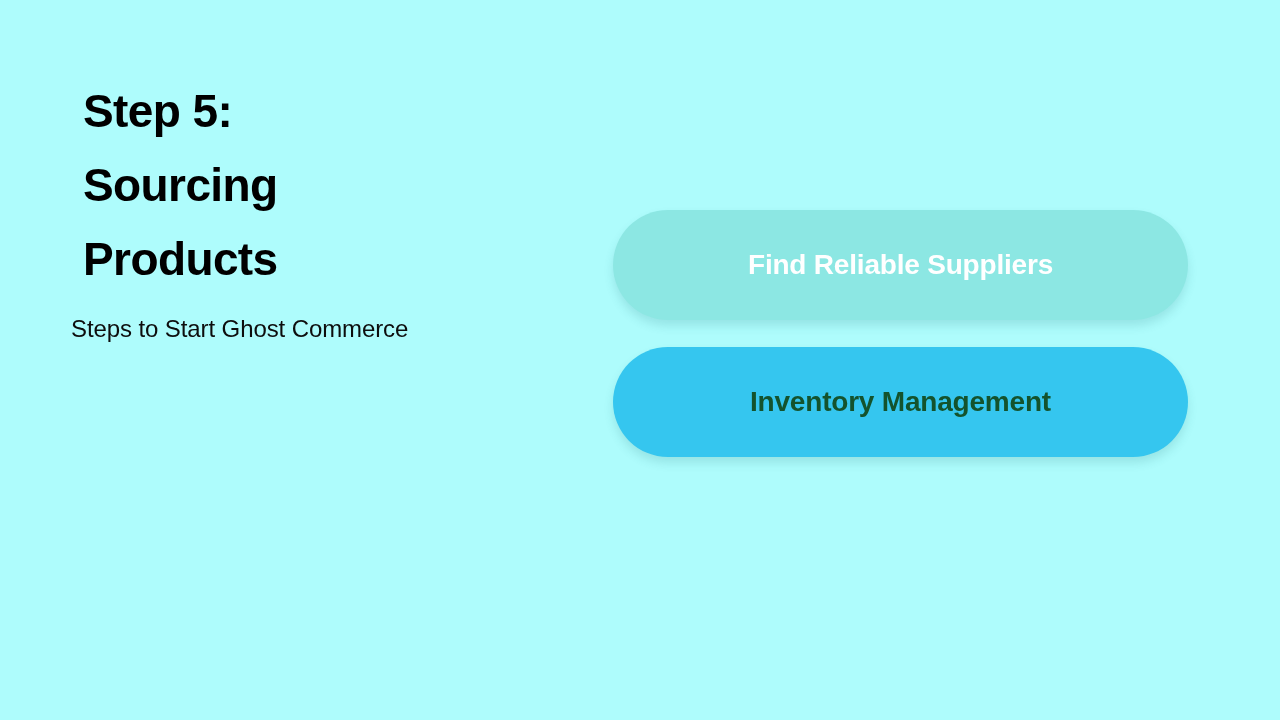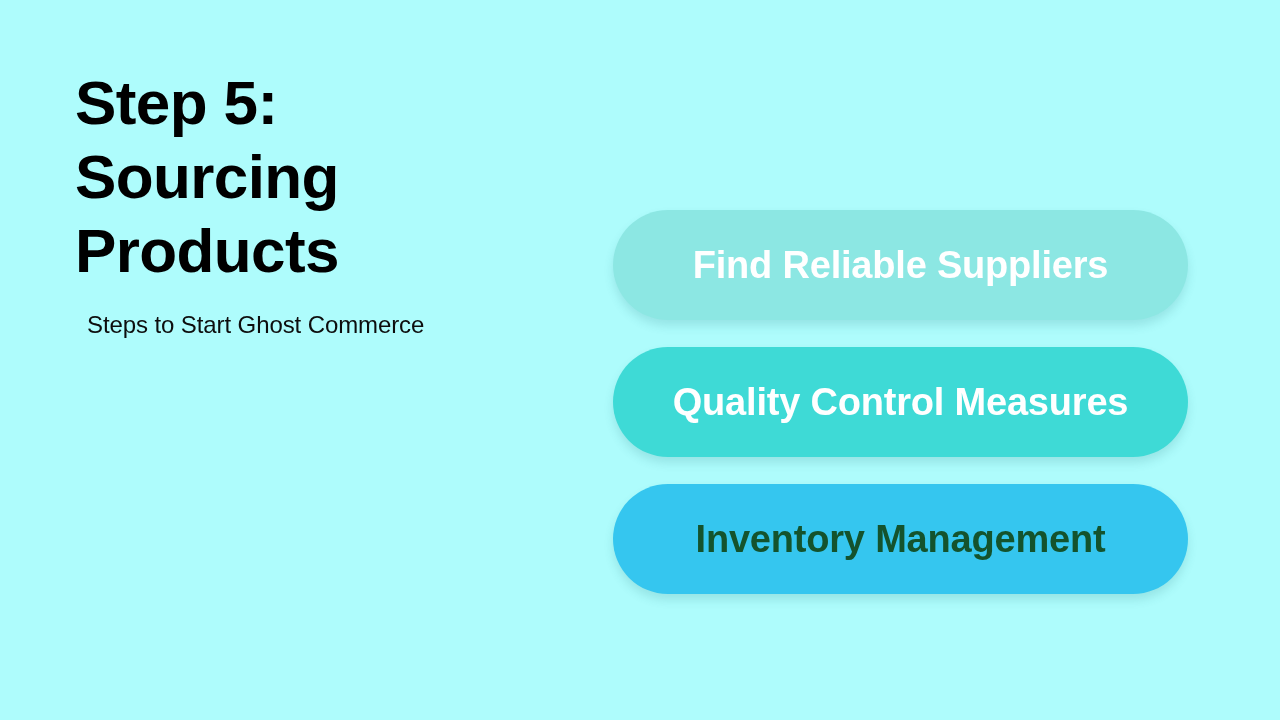--- a/index.html
+++ b/index.html
@@ -23,34 +23,34 @@
 
   
   .text-block {
     position: absolute;
     left: 71px;
     top: 62px;
     width: 470px;
   }
 
   .slide-title {
-    margin: 4px;
+    margin: 12px;
     font-family: "Liberation Sans", sans-serif;
-    font-size: 62px;
+    font-size: 46px;
     font-weight: 700;
     line-height: 74px;
     letter-spacing: -0.6px;
     color: #000000;
     white-space: normal;
     word-break: normal;
     max-width: 260px;
   }
 
   .slide-subtitle {
-    margin: 16px;
+    margin: 0;
     padding-top: 6px;
     font-family: "Liberation Sans", sans-serif;
     font-size: 24px;
     font-weight: 400;
     line-height: 30px;
     letter-spacing: -0.1px;
     color: #0d0d0d;
     white-space: nowrap;
   }
 
@@ -73,21 +73,21 @@
     box-sizing: border-box;
     box-shadow: 0 6px 10px rgba(30, 110, 120, 0.16);
   }
 
   .pill + .pill {
     margin-top: 27px;
   }
 
   .pill-label {
     font-family: "Liberation Sans", sans-serif;
-    font-size: 38px;
+    font-size: 28px;
     font-weight: 700;
     letter-spacing: -0.2px;
     color: #ffffff;
     text-align: left;
     line-height: 36px;
     white-space: nowrap;
   }
 </style>
 </head>
 <body>
@@ -98,23 +98,20 @@
     <h1 class="slide-title" style="color: rgb(0, 0, 0);">Step 5: Sourcing Products</h1>
     <p class="slide-subtitle" style="color: rgb(13, 13, 13);">Steps to Start Ghost Commerce</p>
   </div>
 
   <div class="pill-stack">
 
     <div class="pill" style="background-color: rgb(140, 231, 227);">
       <span class="pill-label" style="color: rgb(255, 255, 255);">Find Reliable Suppliers</span>
     </div>
 
-    <div class="pill" style="background-color: rgb(62, 218, 214);">
-      <span class="pill-label" style="color: rgb(255, 255, 255);">Quality Control Measures</span>
-    </div>
 
     <div class="pill" style="background-color: rgb(53, 198, 239);">
       <span class="pill-label" style="color: #14532d;">Inventory Management</span>
     </div>
 
   </div>
 
 </div>
 
 </body></html>

